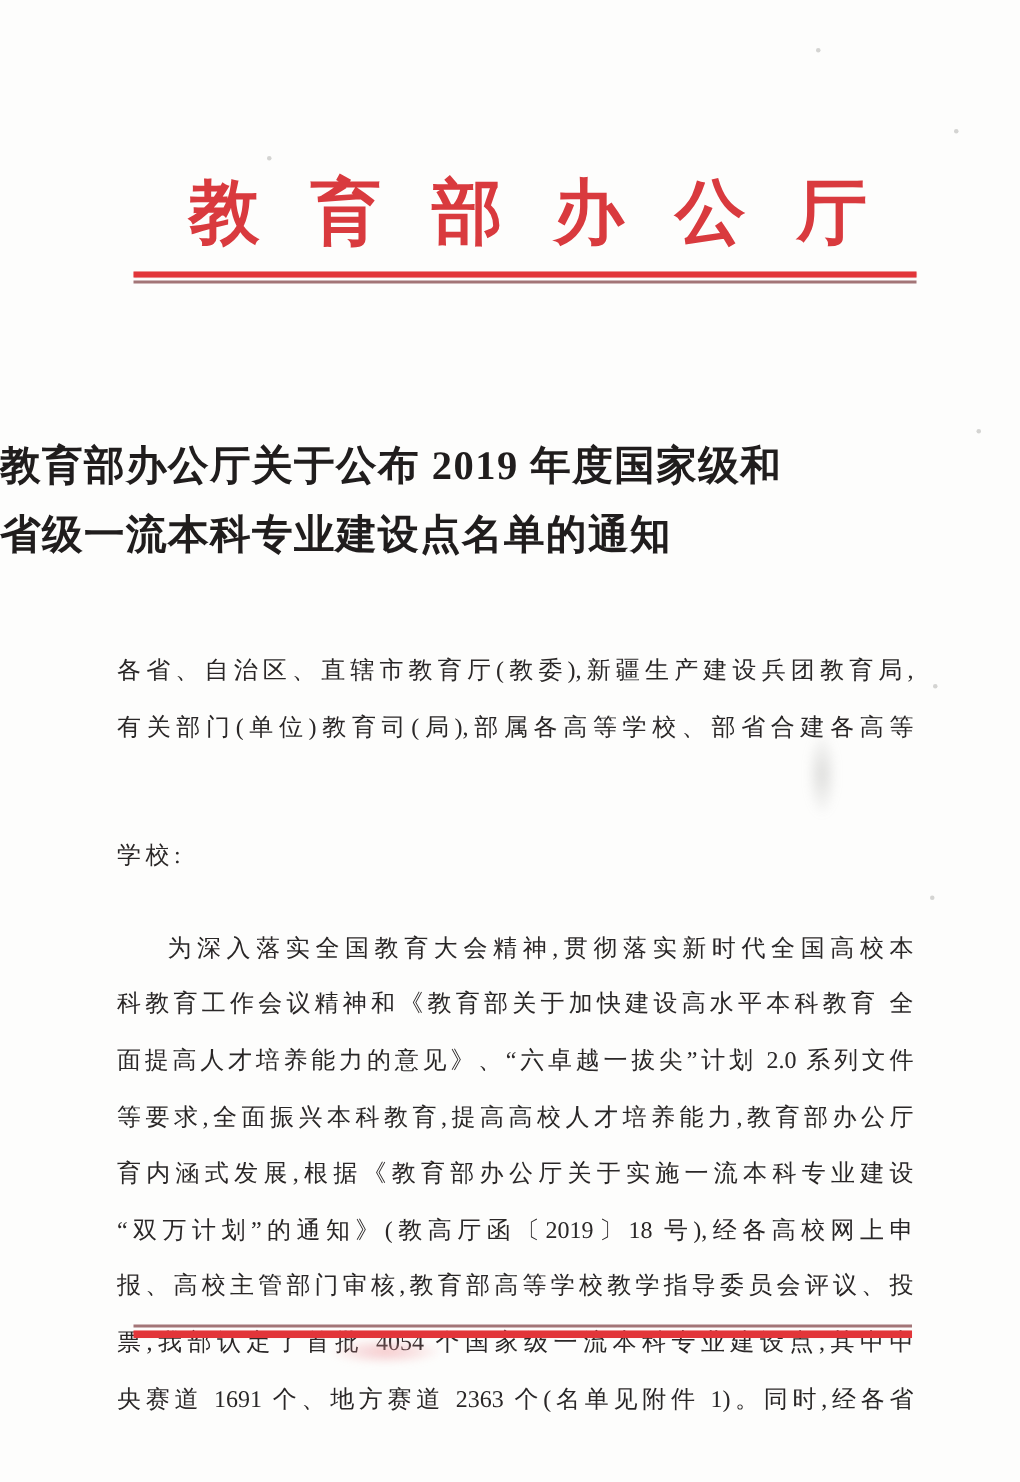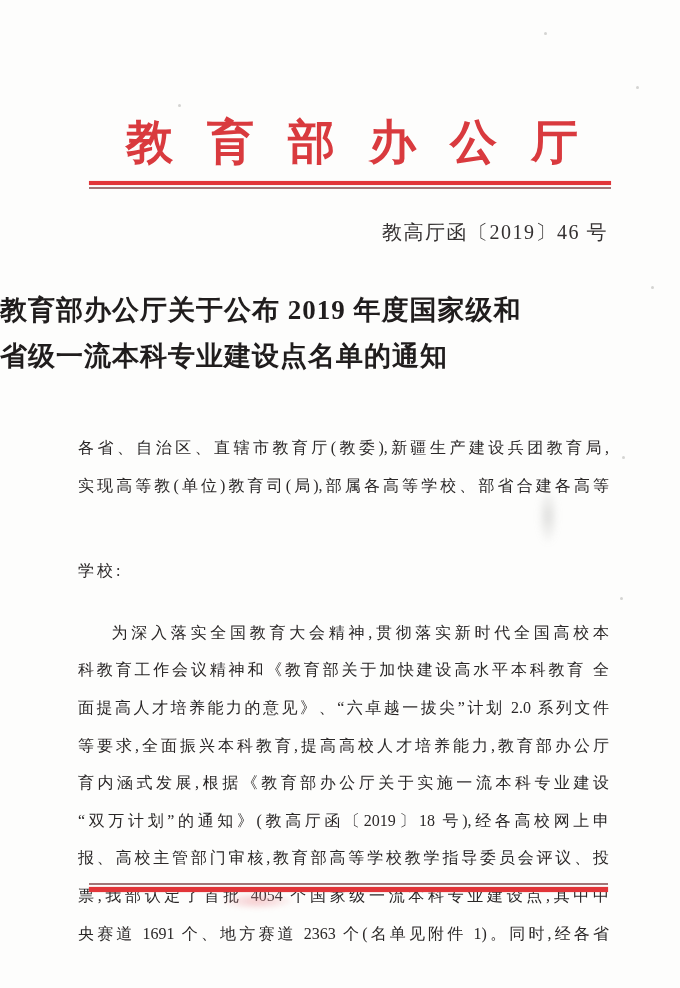--- a/index.html
+++ b/index.html
@@ -98,30 +98,29 @@
 <div class="page">
 
   <div class="letterhead">教育部办公厅</div>
 
   <div class="rule-top">
     <div class="thick"></div>
     <div class="gap"></div>
     <div class="thin"></div>
   </div>
 
-  <div class="doc-number">教高厅函〔2019〕46 号</div>
 
   <div class="title">
     <div>教育部办公厅关于公布 2019 年度国家级和</div>
     <div>省级一流本科专业建设点名单的通知</div>
   </div>
 
   <div class="body-block">
     <div class="line">各省、自治区、直辖市教育厅(教委),新疆生产建设兵团教育局,</div>
-    <div class="line">实现高等教(单位)教育司(局),部属各高等学校、部省合建各高等</div>
+    <div class="line">有关部门(单位)教育司(局),部属各高等学校、部省合建各高等</div>
     <div class="line no-justify">学校:</div>
     <div class="line indent">为深入落实全国教育大会精神,贯彻落实新时代全国高校本</div>
     <div class="line">科教育工作会议精神和《教育部关于加快建设高水平本科教育 全</div>
     <div class="line">面提高人才培养能力的意见》、“六卓越一拔尖”计划 2.0 系列文件</div>
     <div class="line">等要求,全面振兴本科教育,提高高校人才培养能力,教育部办公厅</div>
     <div class="line">育内涵式发展,根据《教育部办公厅关于实施一流本科专业建设</div>
     <div class="line">“双万计划”的通知》(教高厅函〔2019〕18 号),经各高校网上申</div>
     <div class="line">报、高校主管部门审核,教育部高等学校教学指导委员会评议、投</div>
     <div class="line">票,我部认定了首批 4054 个国家级一流本科专业建设点,其中中</div>
     <div class="line">央赛道 1691 个、地方赛道 2363 个(名单见附件 1)。同时,经各省</div>

